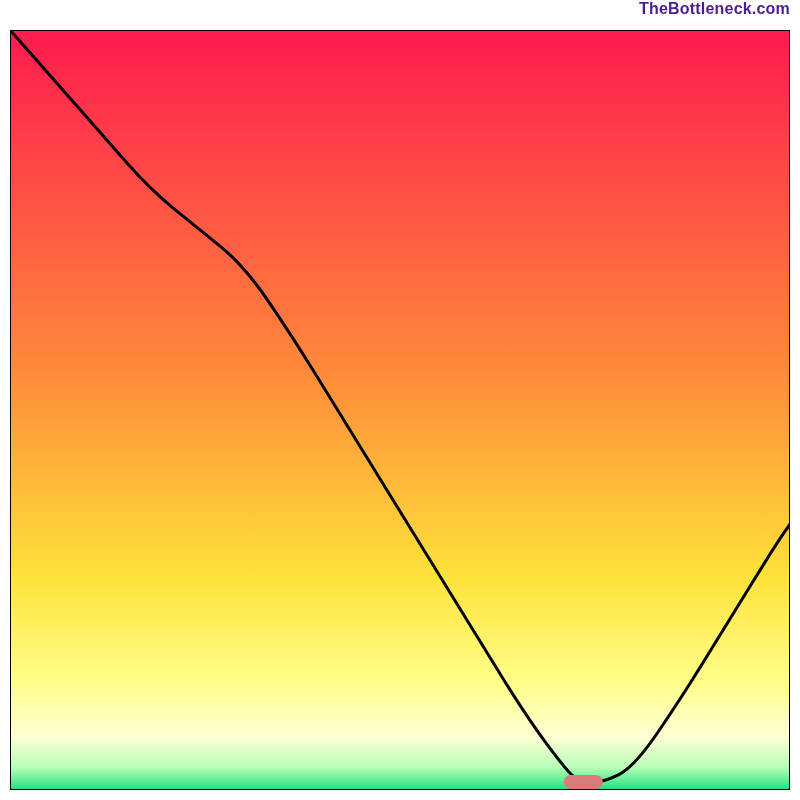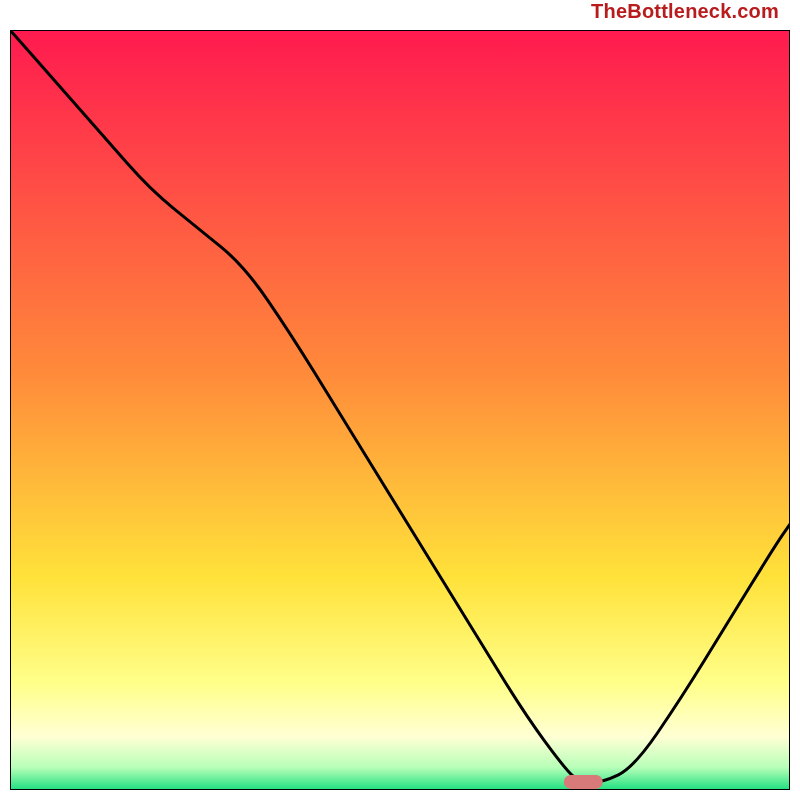--- a/index.html
+++ b/index.html
@@ -12,24 +12,24 @@
     overflow: hidden;
   }
   .wrap {
     position: relative;
     width: 800px;
     height: 800px;
   }
   .watermark {
     position: absolute;
     top: 0px;
-    right: 21px;
-    font-size: 20px;
+    right: 10px;
+    font-size: 16px;
     font-weight: 600;
-    color: #b91c1c;
+    color: #4c1d95;
     letter-spacing: 0.2px;
     z-index: 5;
   }
   .plot {
     position: absolute;
     left: 10px;
     top: 30px;
     width: 780px;
     height: 760px;
   }

